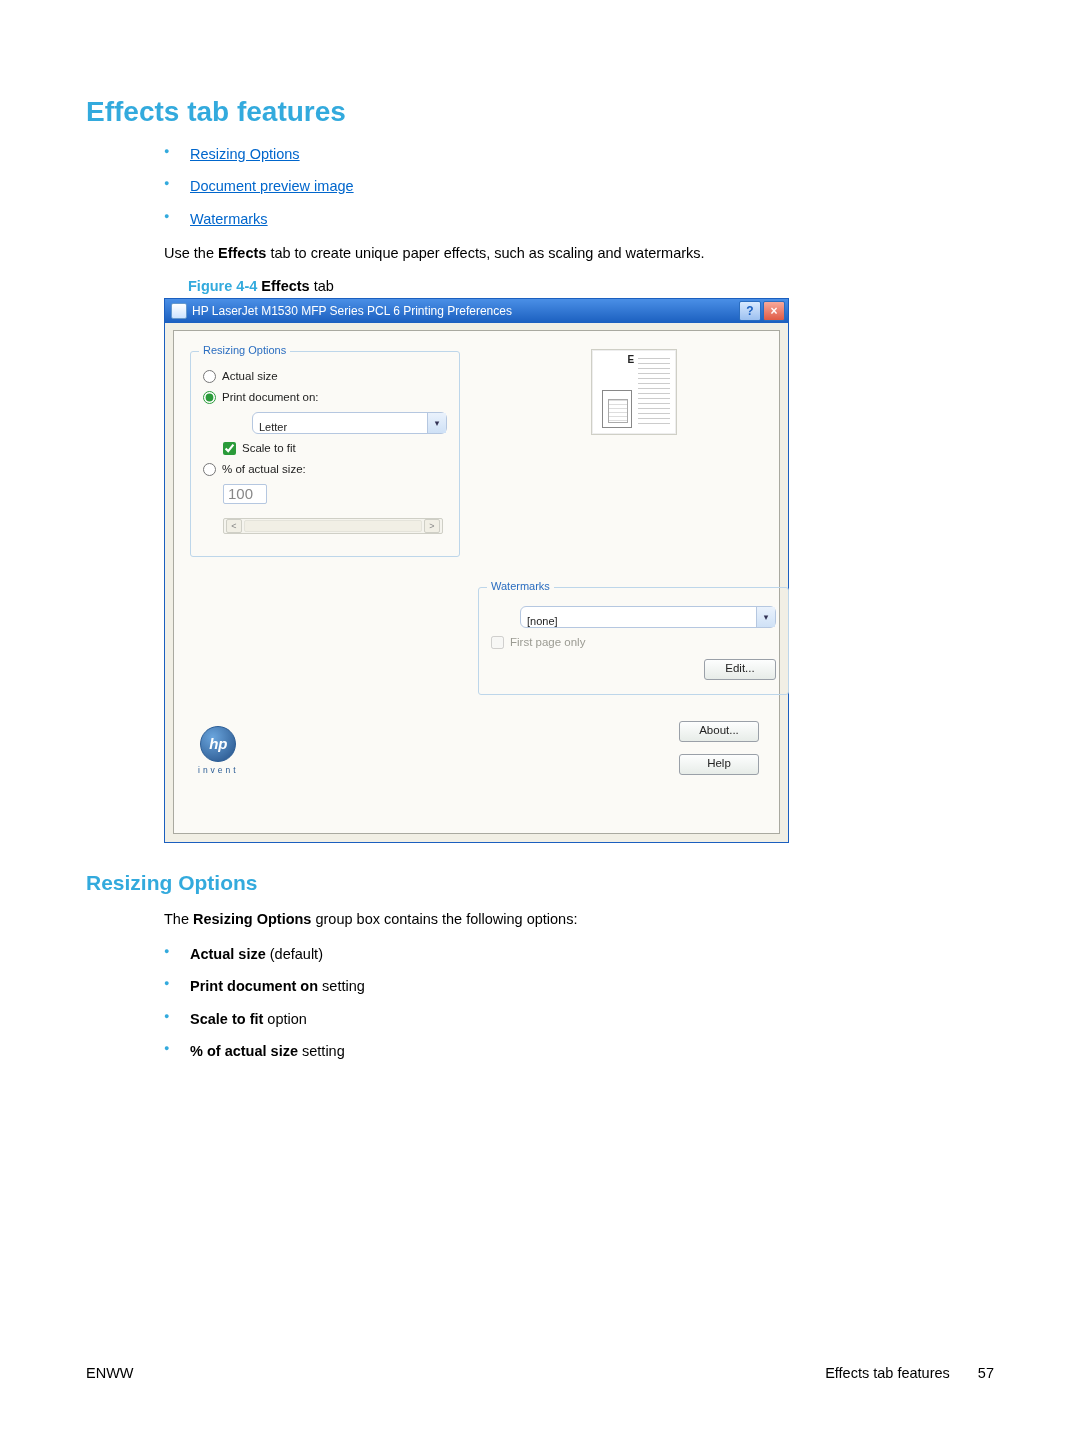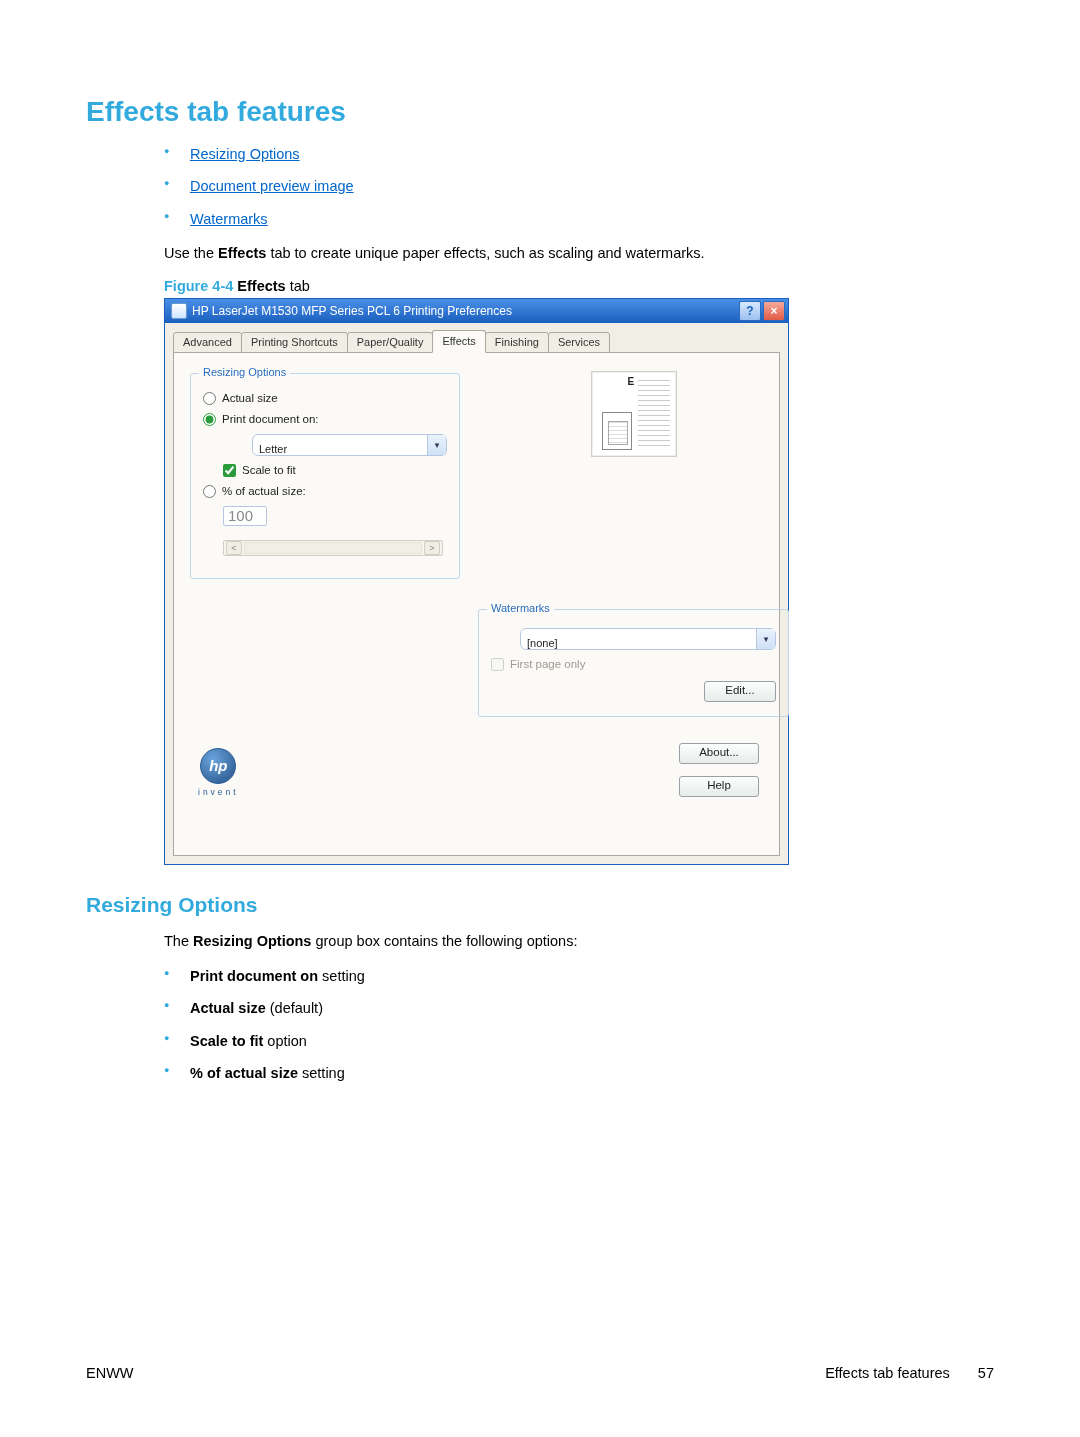--- a/index.html
+++ b/index.html
@@ -49,21 +49,21 @@
   }
   ul.link-list a {
     color: #0066cc;
     text-decoration: underline;
   }
   .body-text {
     margin: 14px 0 14px 78px;
     line-height: 1.45;
   }
   .figure-caption {
-    margin: 10px 0 4px 78px;
+    margin: 10px 0 4px 102px;
     font-size: 14.5px;
   }
   .figure-caption .fig-label { color: #33aadd; font-weight: bold; }
   .figure-caption .fig-title { font-weight: bold; }
 
   
   .dialog {
     width: 623px;
     margin-left: 78px;
     border: 1px solid #1b5fbf;
@@ -313,28 +313,20 @@
   </p>
 
   <div class="dialog">
     <div class="titlebar">
       <span class="app-icon"></span>
       <span class="title-text">HP LaserJet M1530 MFP Series PCL 6 Printing Preferences</span>
       <span class="tbtn help">?</span>
       <span class="tbtn close">×</span>
     </div>
     <div class="dialog-body">
-      <div class="tabstrip">
-        <div class="tab">Advanced</div>
-        <div class="tab">Printing Shortcuts</div>
-        <div class="tab">Paper/Quality</div>
-        <div class="tab active">Effects</div>
-        <div class="tab">Finishing</div>
-        <div class="tab">Services</div>
-      </div>
 
       <div class="tab-panel">
         <div class="columns">
 
           <div class="col-left">
             <div class="groupbox">
               <span class="legend">Resizing Options</span>
 
               <div class="opt-row">
                 <input type="radio" class="radio" style="">
@@ -412,22 +404,22 @@
       </div>
     </div>
 
   </div>
 
   <h2>Resizing Options</h2>
   <p class="body-text">
     <span>The </span><b>Resizing Options</b><span> group box contains the following options:</span>
   </p>
   <ul class="bullet-list">
+    <li><b>Actual size</b><span> (default)</span></li>
     <li><b>Print document on</b><span> setting</span></li>
-    <li><b>Actual size</b><span> (default)</span></li>
     <li><b>Scale to fit</b><span> option</span></li>
     <li><b>% of actual size</b><span> setting</span></li>
   </ul>
 
   <div class="page-footer">
     <span>ENWW</span>
     <span>
       <span>Effects tab features</span>
       <span class="pn">57</span>
     </span>

